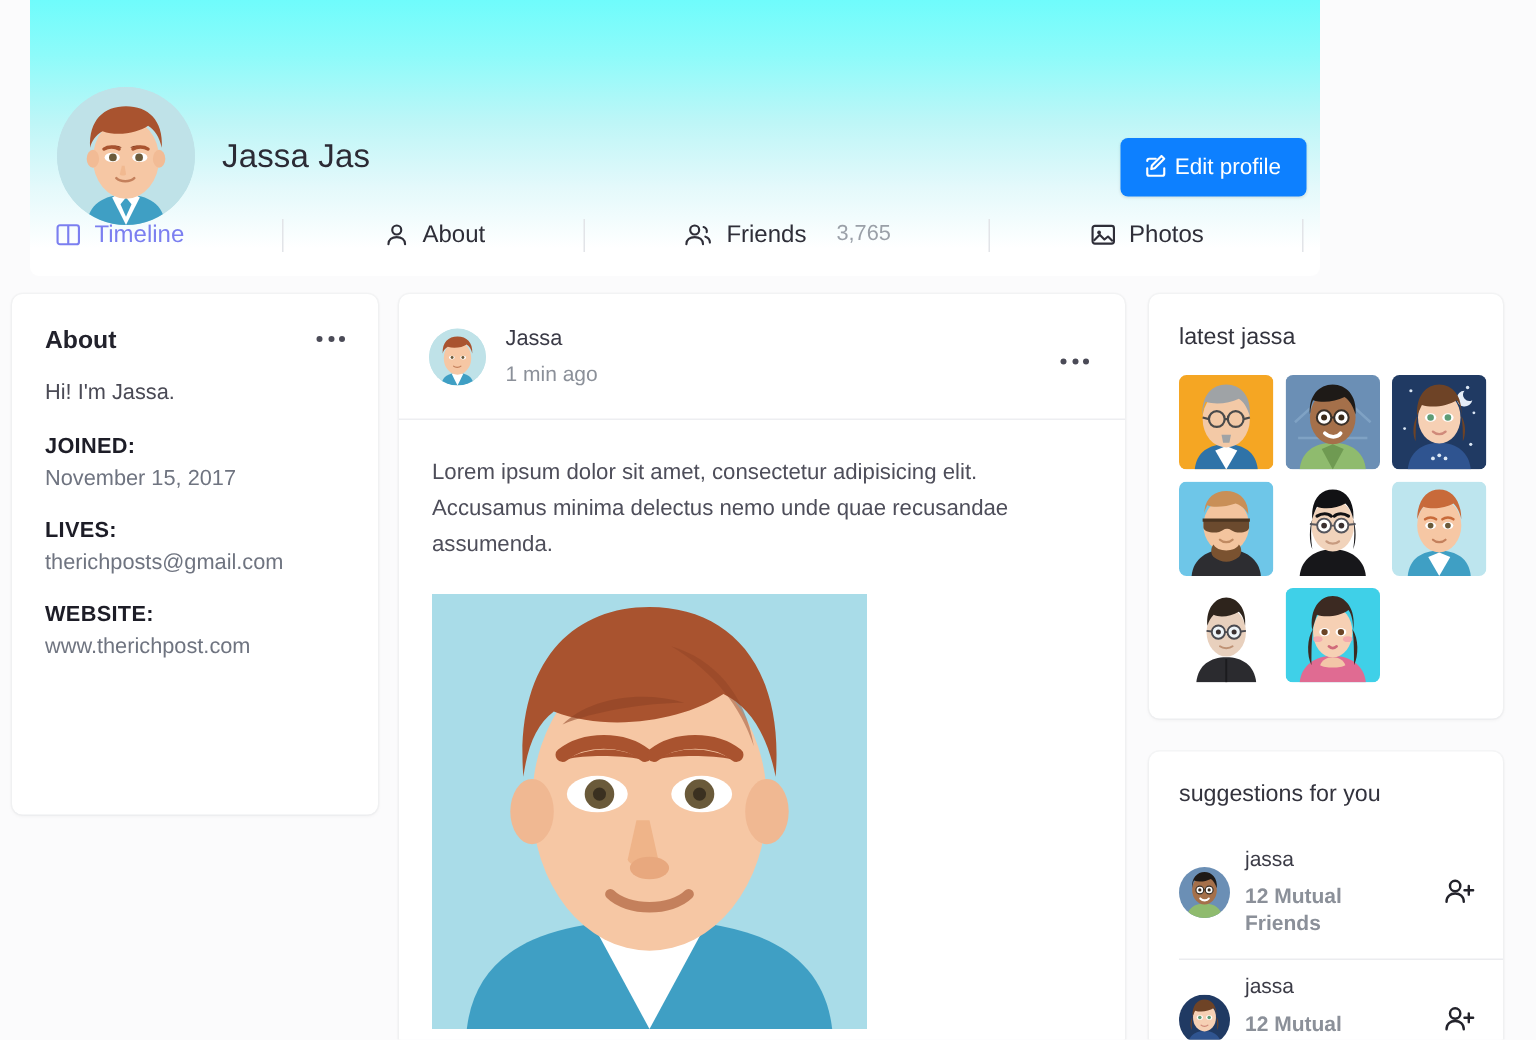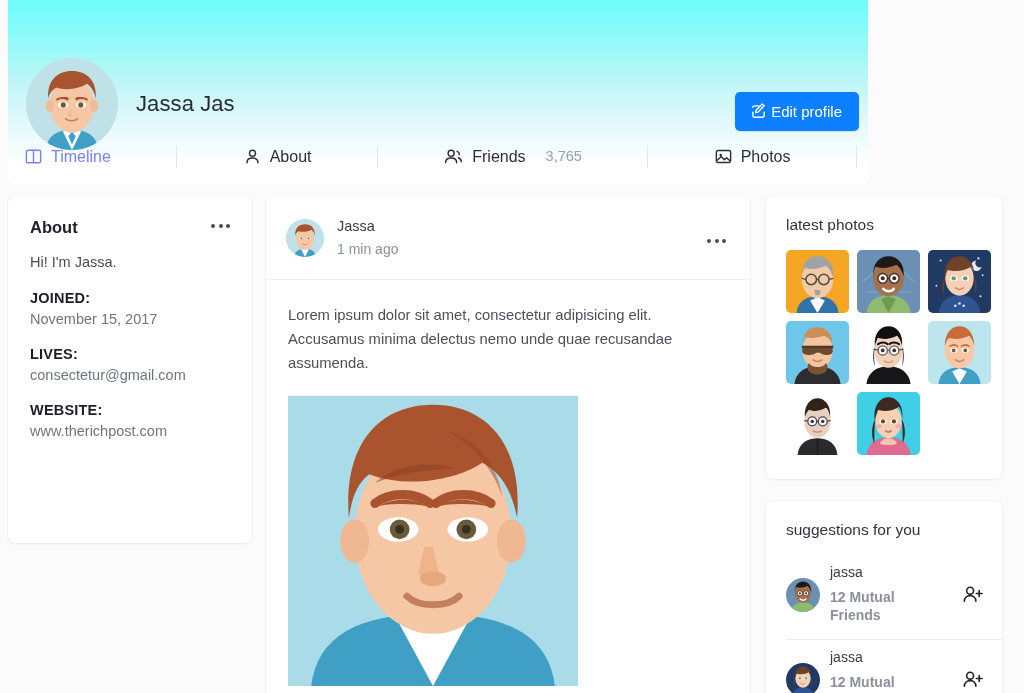--- a/index.html
+++ b/index.html
@@ -7,21 +7,21 @@
     width: 1024px; height: 693px;
     overflow: hidden;
     background: #fbfbfc;
     font-family: "Liberation Sans", sans-serif;
     -webkit-font-smoothing: antialiased;
   }
   .page { position: relative; width: 1024px; height: 693px; }
 
   
   .cover {
-    position: absolute; left: 8px; top: 0; width: 860px; height: 184px;
+    position: absolute; left: 20px; top: 0; width: 860px; height: 184px;
     background: linear-gradient(180deg, #6ffcfc 0%, #8dfbfa 20%, #bdf6f7 44%, #e4f9fb 68%, #ffffff 90%, #ffffff 100%);
     border-bottom-left-radius: 6px; border-bottom-right-radius: 6px;
     overflow: hidden;
   }
   .profile-row {
     position: absolute; left: 18px; top: 58px;
     display: flex; align-items: center; gap: 18px;
   }
   .avatar-main {
     width: 92px; height: 92px; border-radius: 50%;
@@ -256,21 +256,21 @@
             <i></i>
           </div>
         </div>
         <div class="about-bio">Hi! I'm Jassa.</div>
 
         <div class="about-label">JOINED:</div>
         <div class="about-value">November 15, 2017</div>
 
         <div class="about-label">LIVES:</div>
 
-        <div class="about-value">consectetur@gmail.com</div>
+        <div class="about-value">therichposts@gmail.com</div>
 
         <div class="about-label">WEBSITE:</div>
         <div class="about-value last">www.therichpost.com</div>
       </div>
     </div>
 
     <div class="col-mid">
       <div class="card post-card">
         <div class="post-head">
           <div class="post-avatar">
@@ -326,21 +326,21 @@
               <path d="M41 69c4 4 14 4 18 0" stroke="#c4805c" stroke-width="2.4" fill="none" stroke-linecap="round"></path>
             </svg>
           </div>
         </div>
       </div>
     </div>
 
     <div class="col-right">
 
       <div class="card photos-card">
-        <div class="side-title">latest photos</div>
+        <div class="side-title">latest jassa</div>
         <div class="photo-grid">
 
           <div class="photo">
             <svg viewBox="0 0 60 60">
               <rect width="60" height="60" fill="#f5a623"></rect>
               <path d="M10 60c1-11 9-16 20-16s19 5 20 16z" fill="#2f73a8"></path>
               <path d="M30 45l-7 3 7 12 7-12z" fill="#fff"></path>
               <ellipse cx="30" cy="28" rx="15" ry="18" fill="#f3c9a6"></ellipse>
               <path d="M15 26c-1-13 6-20 15-20s16 7 15 20c-2-6-4-9-7-11-6 3-15 4-21 2-1 2-2 5-2 9z" fill="#9fa3a6"></path>
               <circle cx="24" cy="28" r="5" fill="none" stroke="#4a4a4a" stroke-width="1.4"></circle>

